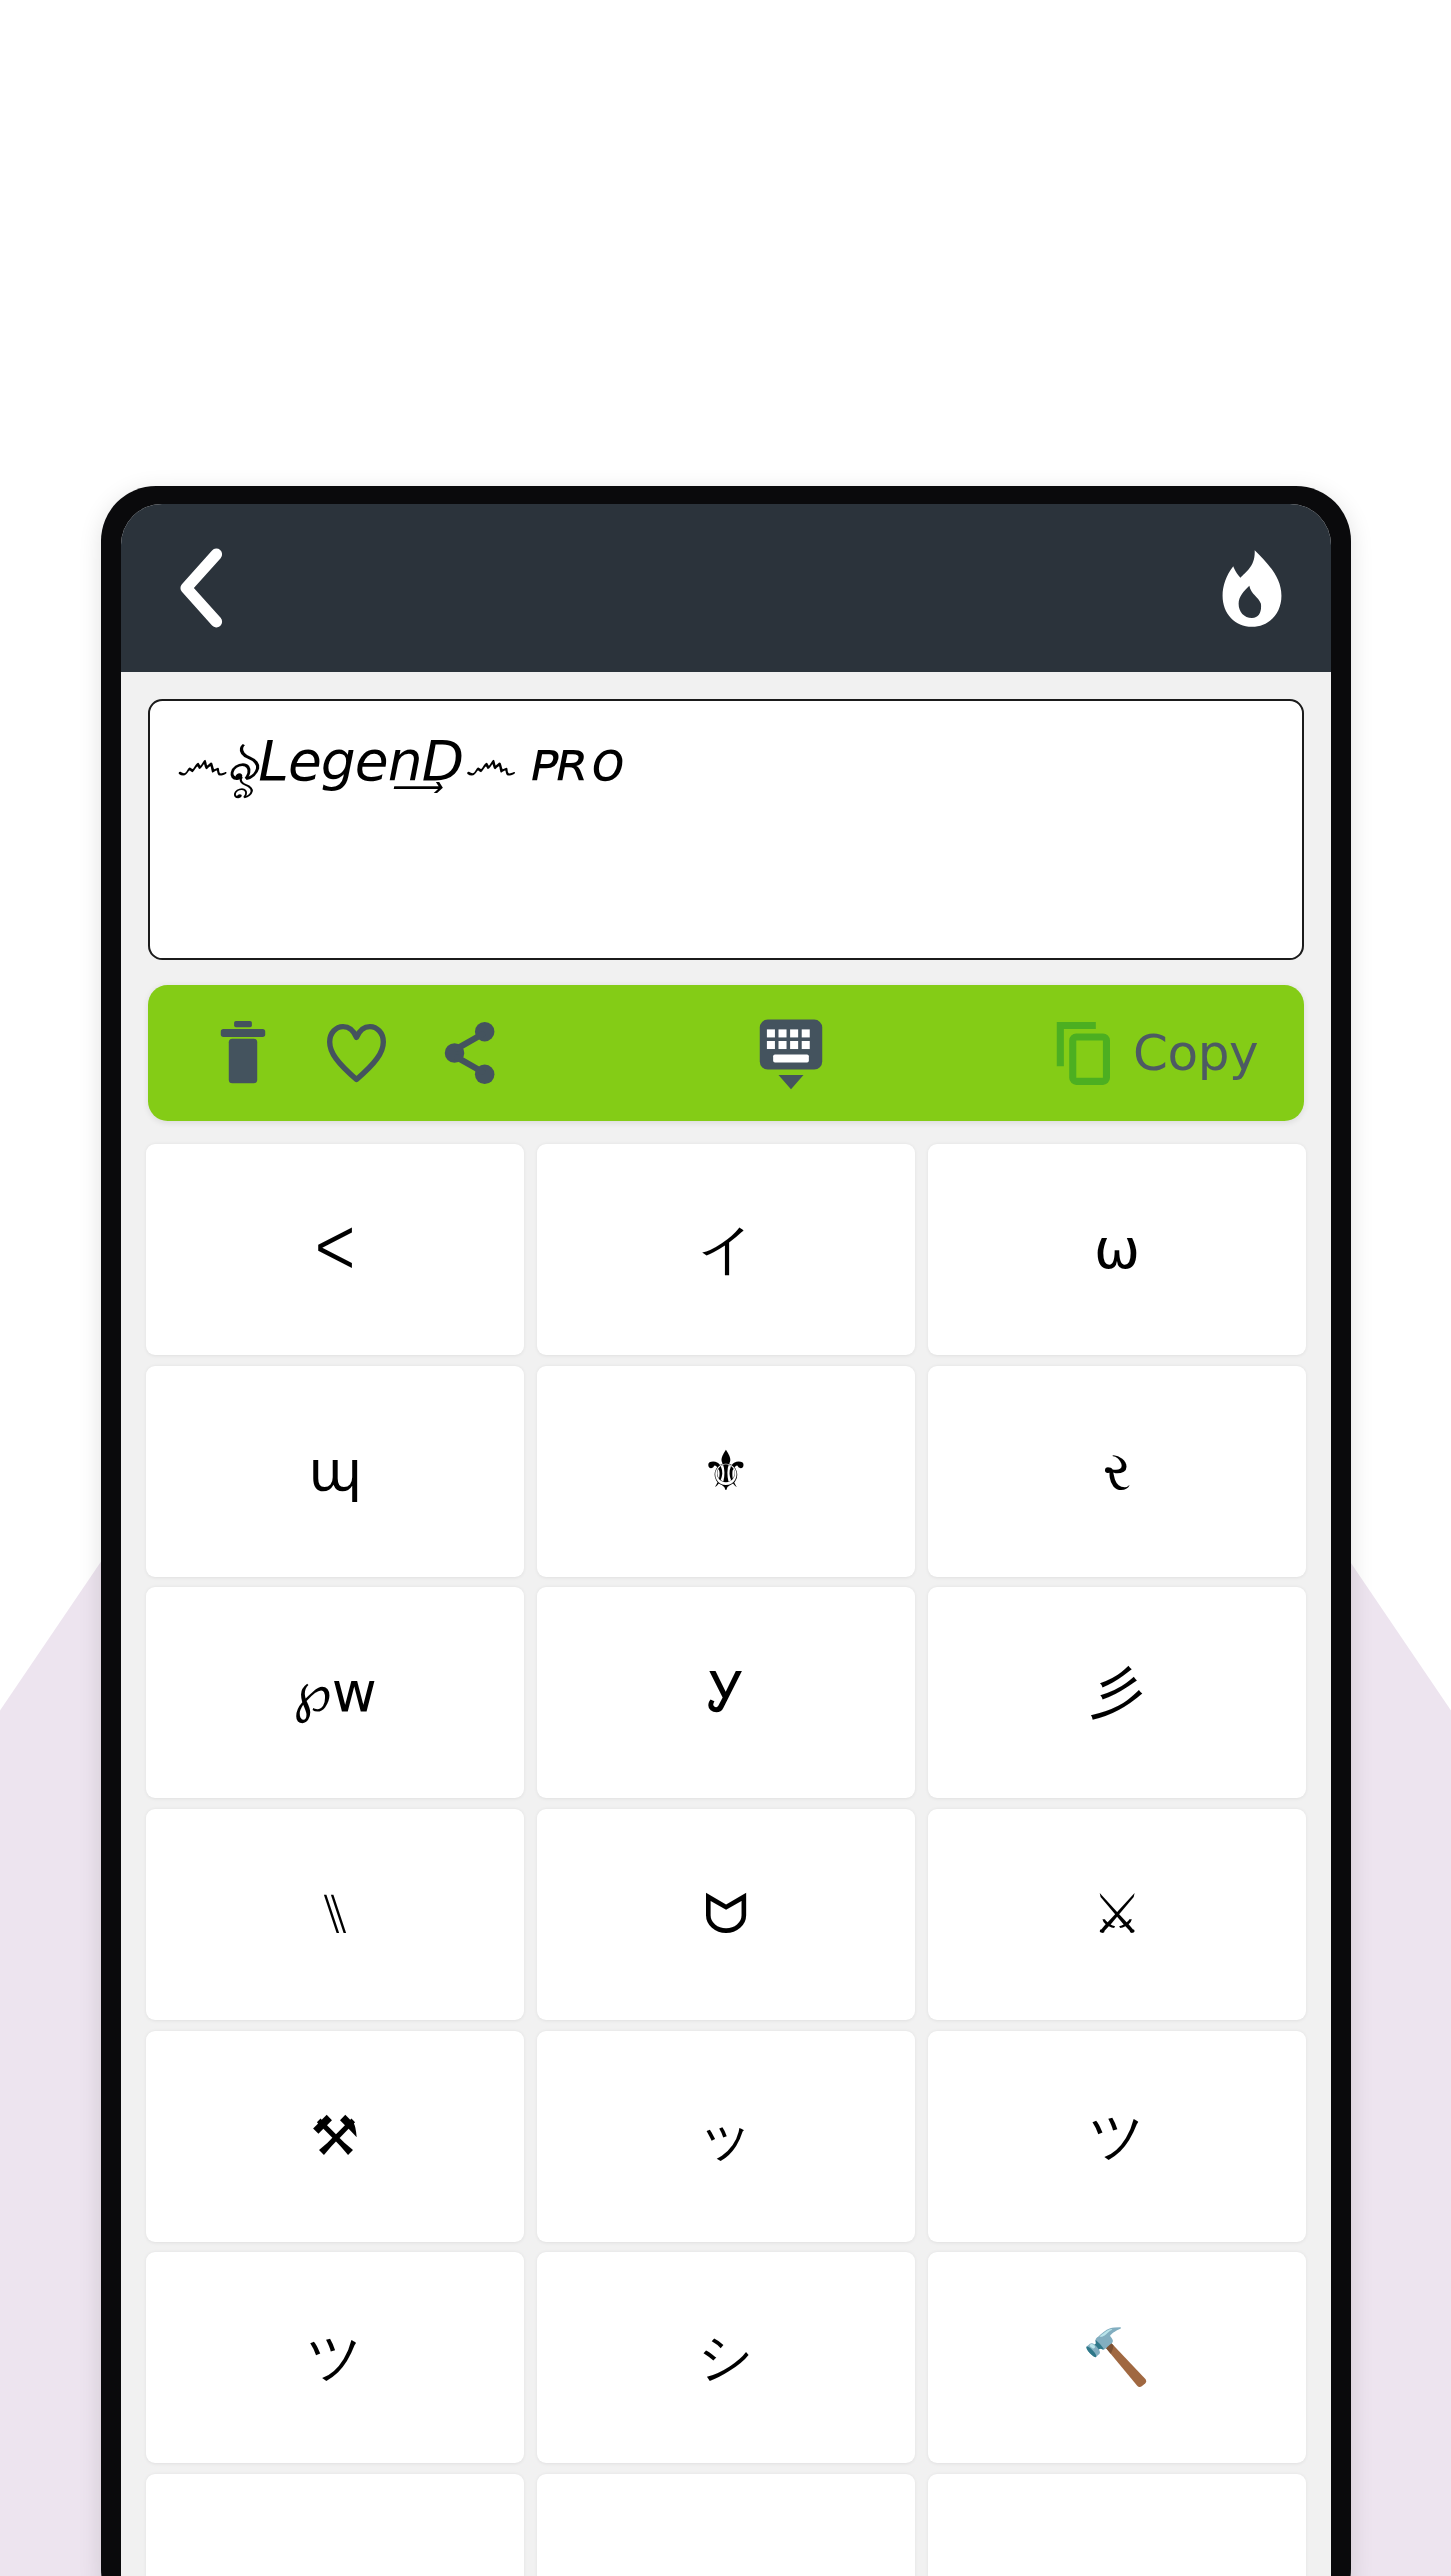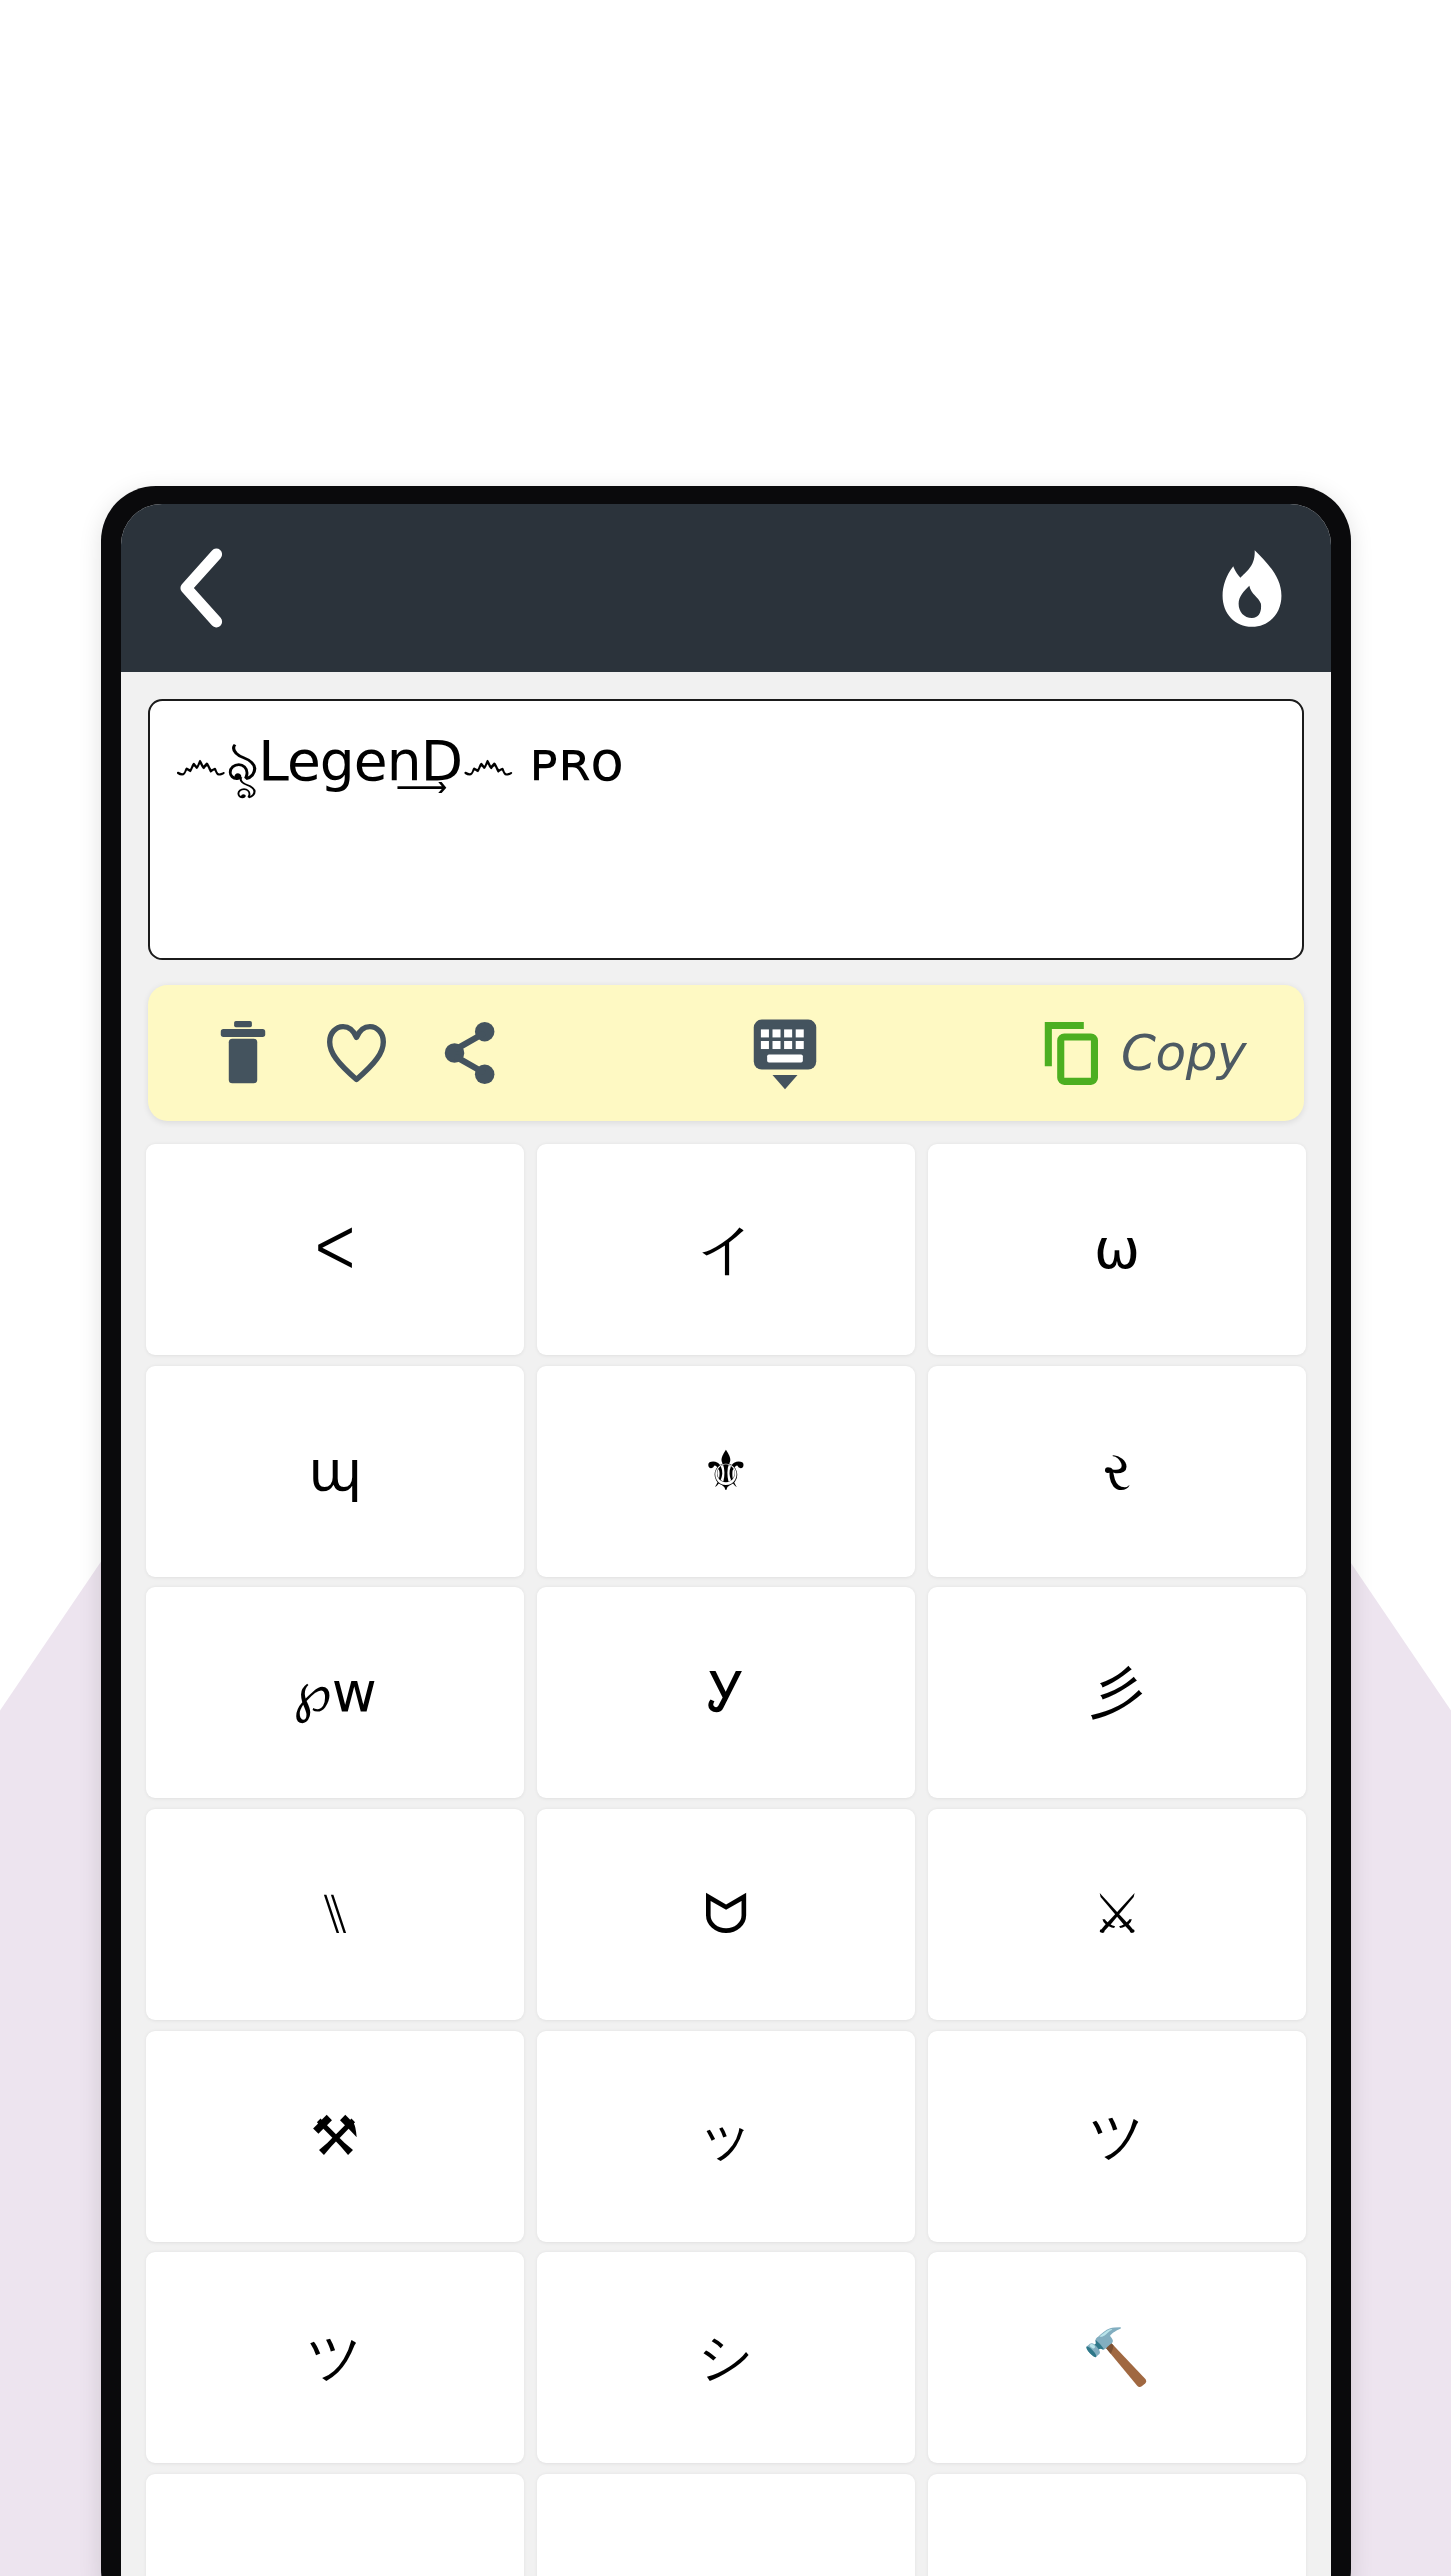--- a/index.html
+++ b/index.html
@@ -128,33 +128,33 @@
     padding: 27px 25px;
     overflow: hidden;
   }
   .input-value {
     font-family: "DejaVu Sans", sans-serif;
     font-size: 55px;
     line-height: 66px;
     color: #000000;
     white-space: nowrap;
     letter-spacing: -0.9px;
+    font-style: italic;
   }
 
   
   .toolbar-wrap { padding: 25px 27px 0 27px; }
   .toolbar {
     height: 136px;
-    background: #fef9c3;
+    background: #84cc16;
     border-radius: 19.7px;
     display: flex;
     align-items: center;
     box-shadow: 0 1.8px 6.3px rgba(0,0,0,0.09);
-    padding: 0 42px 0 38px;
-    font-style: italic;
+    padding: 0 30px 0 38px;
   }
   .tool {
     display: flex;
     align-items: center;
     justify-content: center;
     height: 100%;
   }
   .tool svg { display: block; }
   .tool-trash { width: 114px; }
   .tool-heart { width: 114px; }

